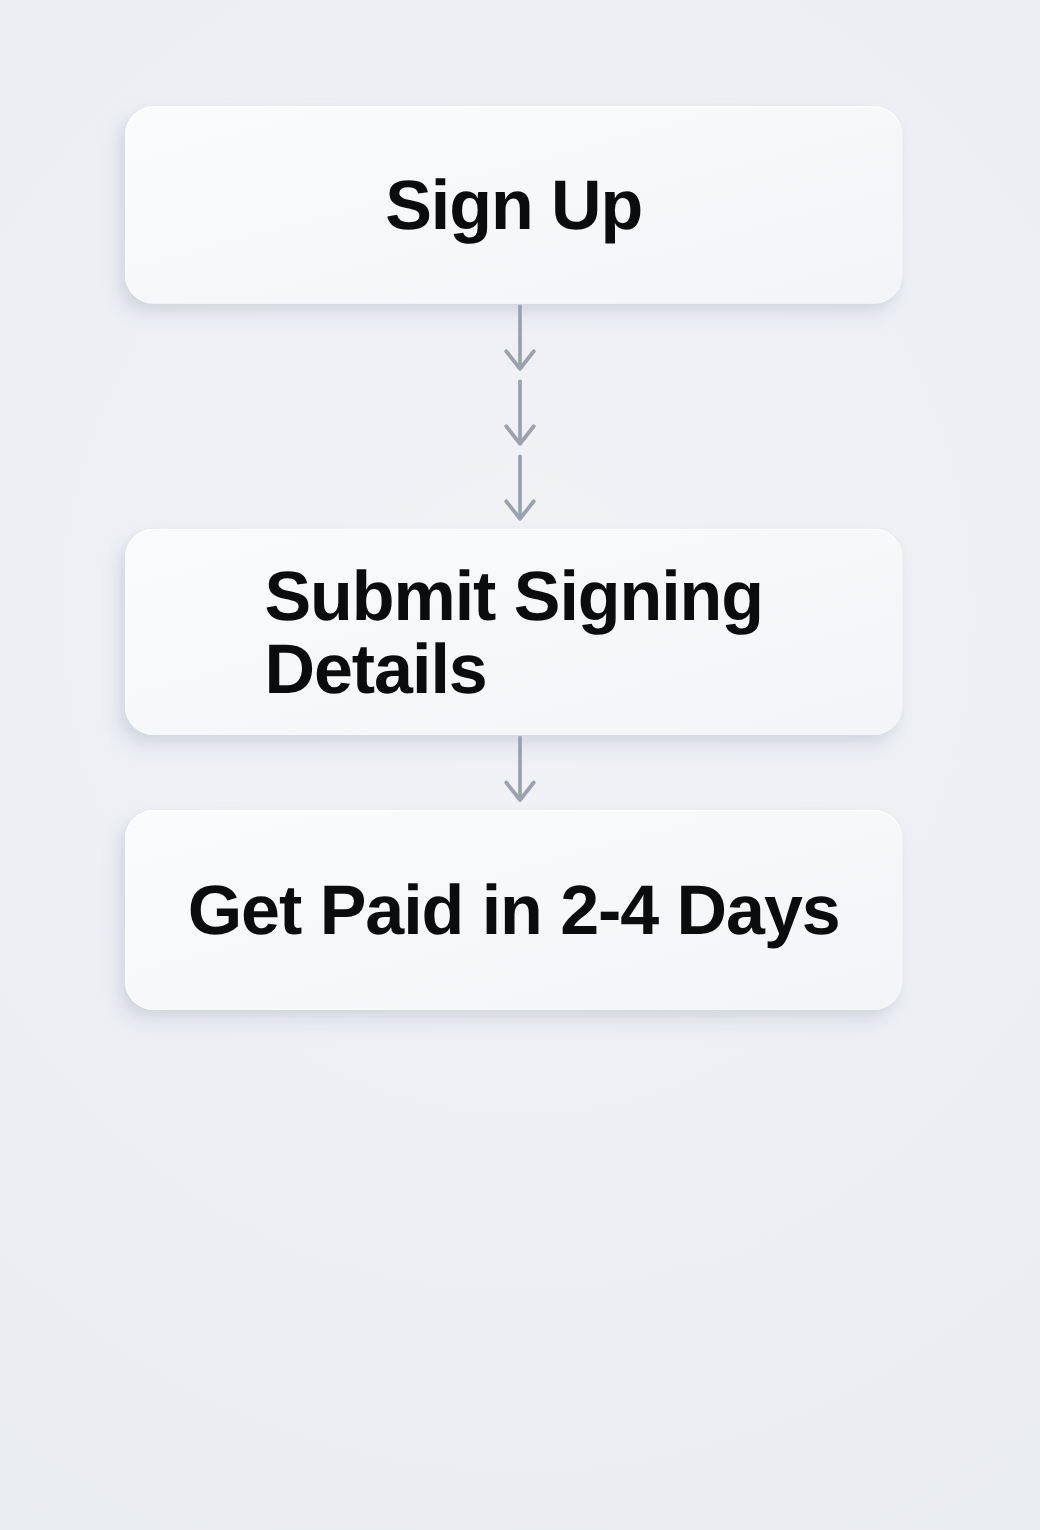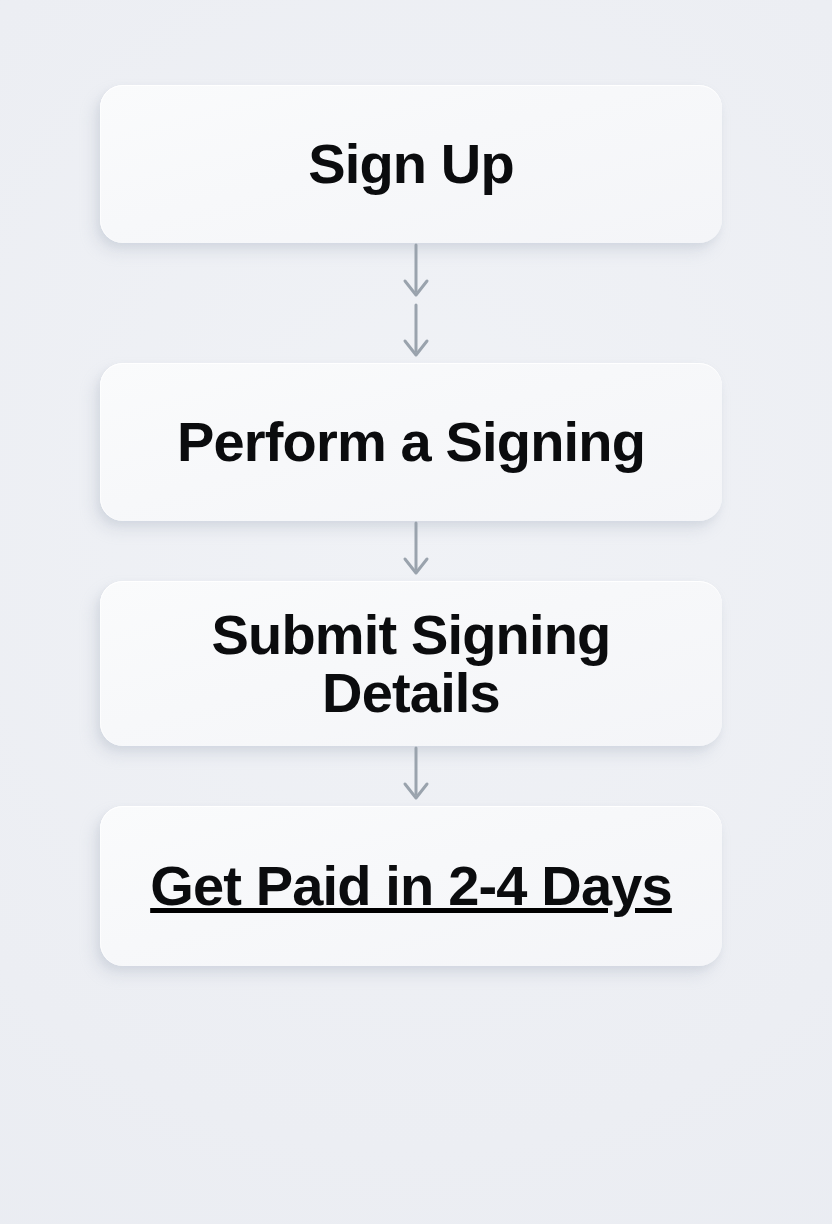--- a/index.html
+++ b/index.html
@@ -35,31 +35,30 @@
 
   .step {
     position: relative;
     width: 622px;
     box-sizing: border-box;
     background: linear-gradient(165deg, #fafbfc 0%, #f7f8fa 45%, #f4f5f8 100%);
     border-radius: 23px;
     display: flex;
     align-items: center;
     justify-content: center;
-    text-align: center;
     box-shadow:
       -6px 9px 16px rgba(150, 160, 180, 0.20),
       -2px 4px 7px rgba(150, 160, 180, 0.13),
       0 1px 0 rgba(255, 255, 255, 0.95) inset,
       1px 0 0 rgba(255, 255, 255, 0.70) inset;
   }
 
   .step-h158 { height: 158px; }
   .step-h165 { height: 165px; }
-  .step-h160 { height: 160px; text-decoration: underline; }
+  .step-h160 { height: 160px; }
 
   .step-label {
     font-size: 56px;
     font-weight: bold;
     line-height: 1.03;
     letter-spacing: -0.015em;
     color: #0b0c0e;
     padding: 0 24px;
     white-space: pre-line;
   }
@@ -112,23 +111,20 @@
     </div>
 
 
     <div class="connector">
       <svg width="40" height="60" viewBox="0 0 40 60">
         <line x1="20" y1="2" x2="20" y2="48" stroke="#9aa3ad" stroke-width="3" stroke-linecap="round"></line>
         <path d="M9 38 L20 52 L31 38" fill="none" stroke="#9aa3ad" stroke-width="3" stroke-linecap="round" stroke-linejoin="round"></path>
       </svg>
     </div>
 
-    <div class="step step-h158">
-      <span class="step-label">Perform a Signing</span>
-    </div>
 
     <div class="connector">
       <svg width="40" height="60" viewBox="0 0 40 60">
         <line x1="20" y1="2" x2="20" y2="48" stroke="#9aa3ad" stroke-width="3" stroke-linecap="round"></line>
         <path d="M9 38 L20 52 L31 38" fill="none" stroke="#9aa3ad" stroke-width="3" stroke-linecap="round" stroke-linejoin="round"></path>
       </svg>
     </div>
 
     <div class="step step-h165">
       <span class="step-label">Submit Signing

